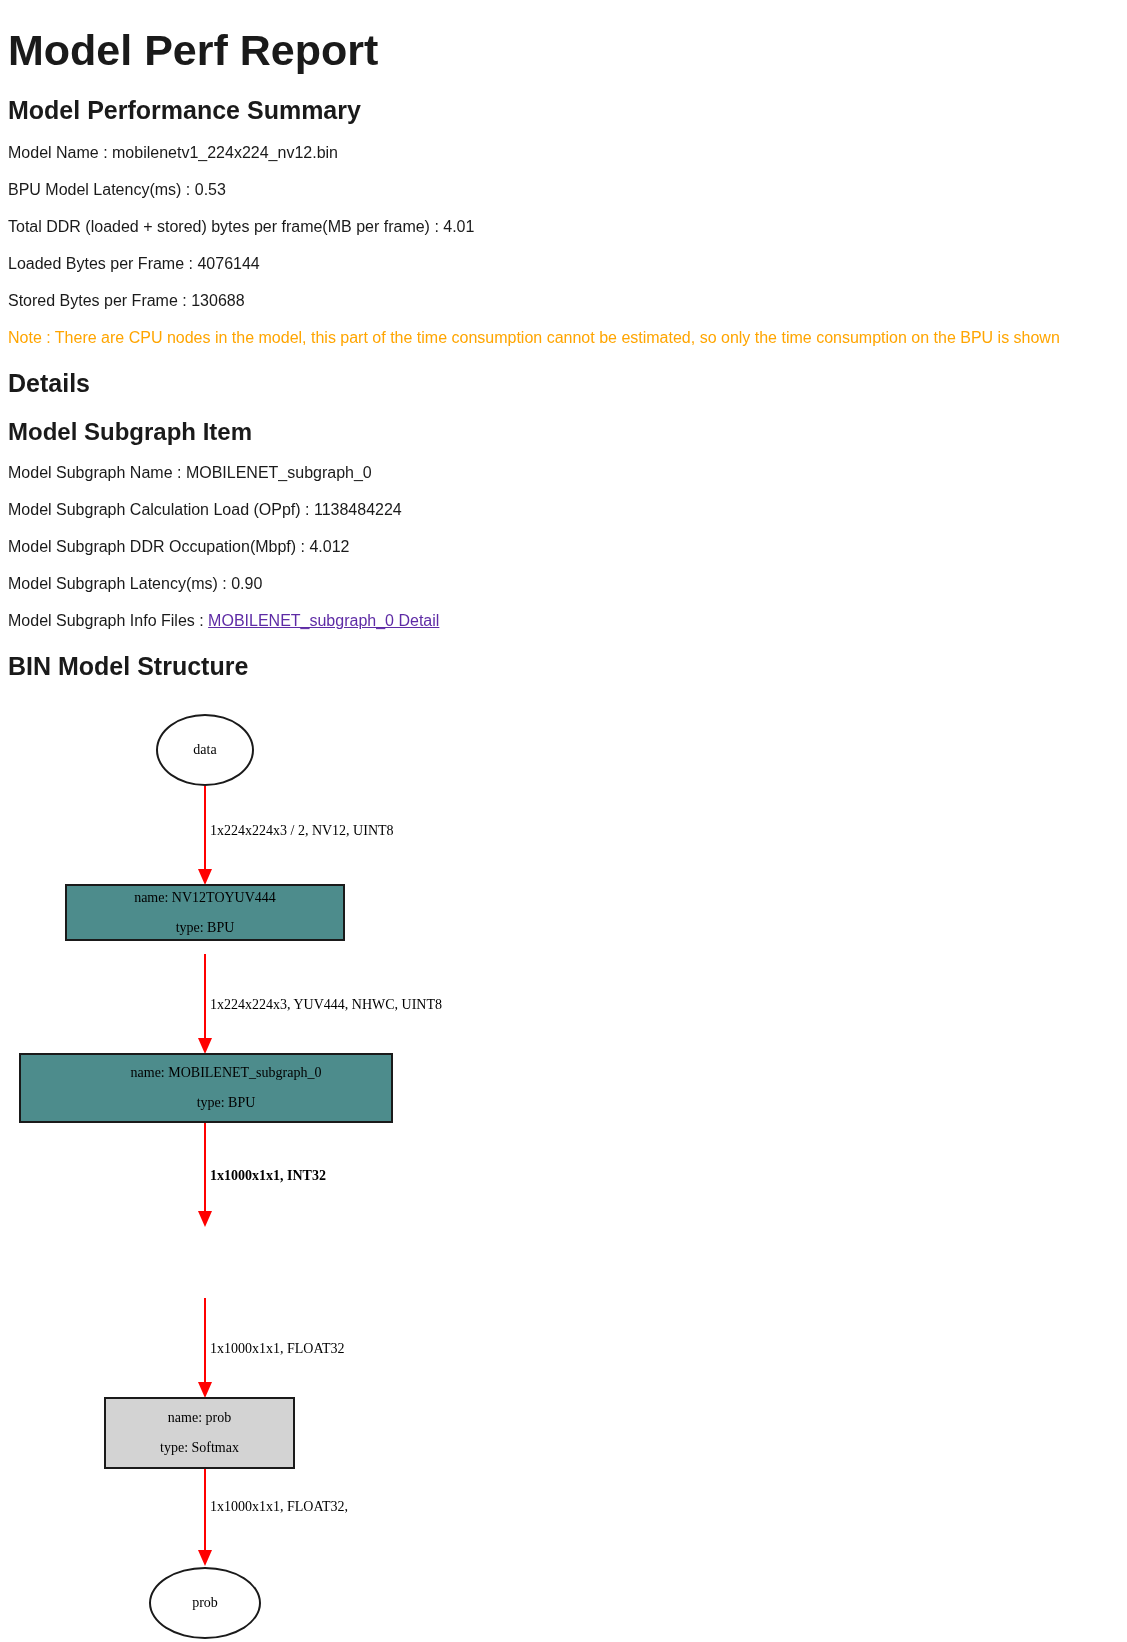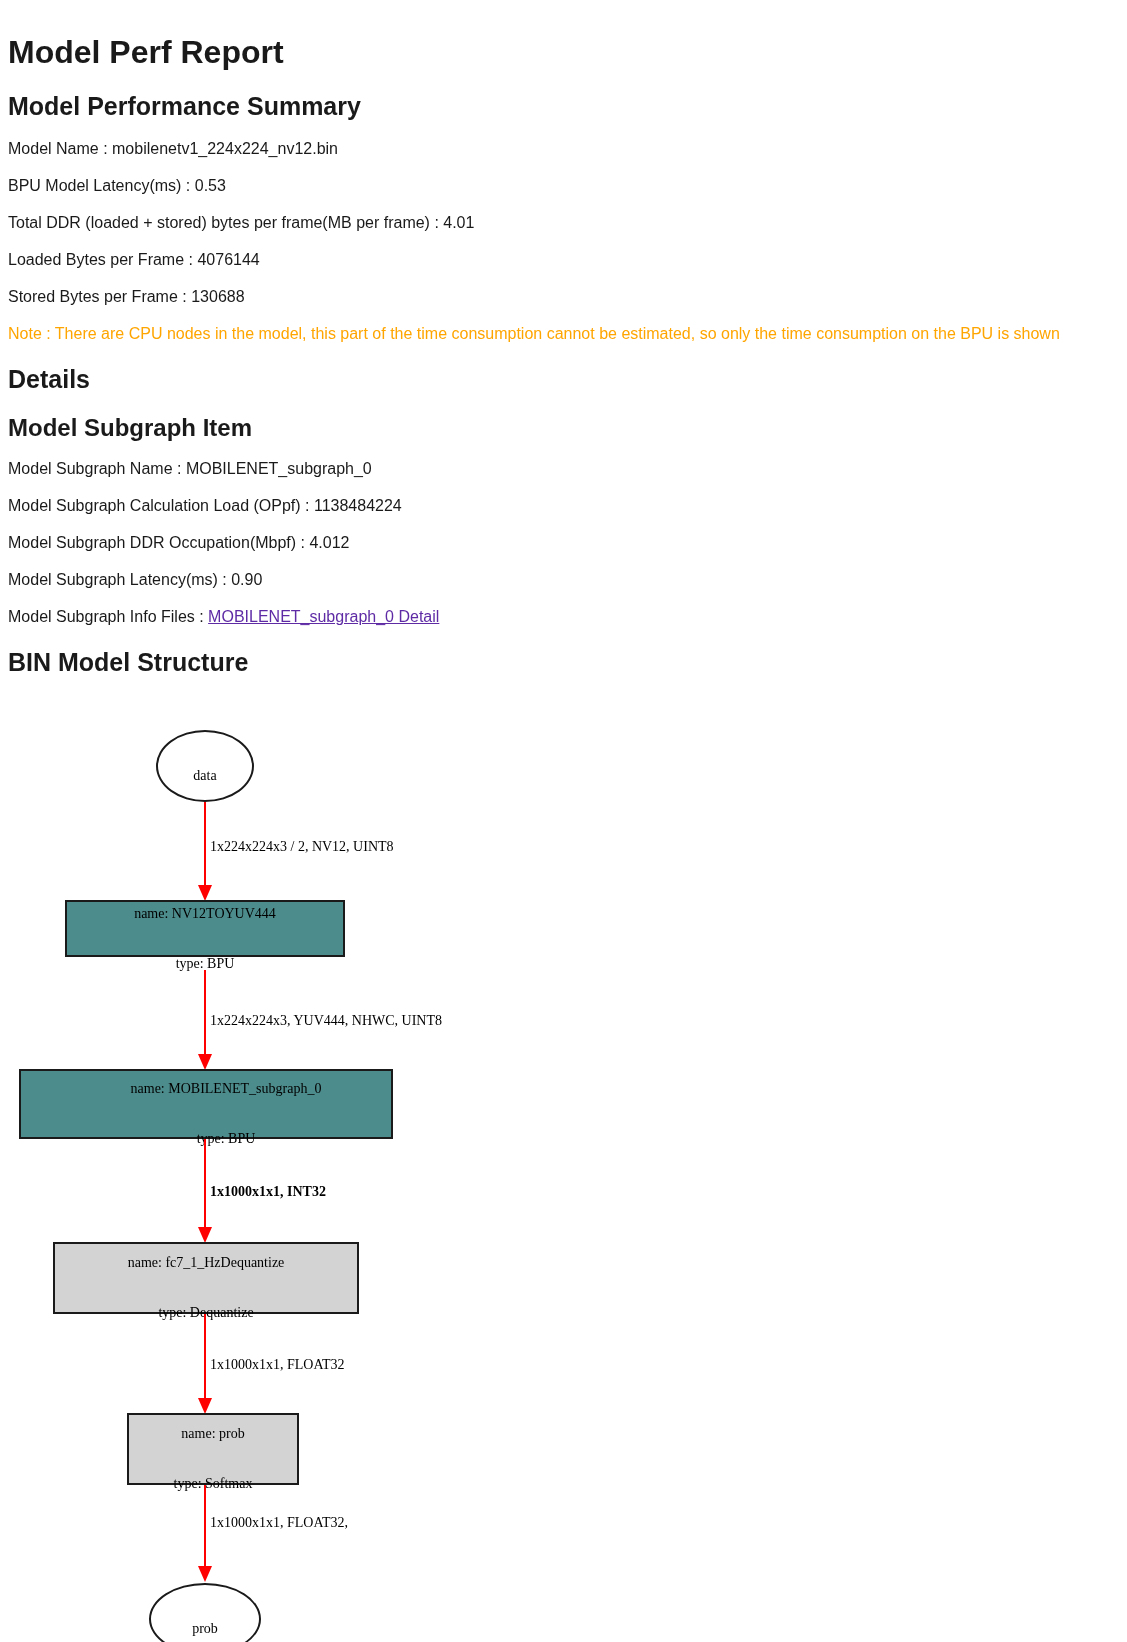--- a/index.html
+++ b/index.html
@@ -3,30 +3,30 @@
 <meta charset="utf-8">
 <style>
   :root{
     --bpu-fill:#4D8C8C;
     --cpu-fill:#D3D3D3;
     --edge-color:#FF0000;
     --node-border:#1A1A1A;
     --note-color:#FFA500;
     --link-color:#5E2BA5;
   }
-  *{box-sizing:border-box;margin-top:20px;}
+  *{box-sizing:border-box;}
   html,body{background:#ffffff;}
   body{
     margin:8px;
     width:1111px;
     color:#1a1a1a;
     font-family:"Liberation Sans","DejaVu Sans",sans-serif;
     font-size:16px;
   }
-  h1{font-size:32px;font-weight:bold;margin:6px 0 20px 0;}
+  h1{font-size:43px;font-weight:bold;margin:18px 0 20px 0;}
   h2{font-size:25px;font-weight:bold;margin:21px 0 18px 0;}
   h3{font-size:24px;font-weight:bold;margin:20px 0 16px 0;}
   p{margin:17px 0;line-height:1.25;}
   p.note{color:var(--note-color);white-space:nowrap;}
   a.detail-link{color:var(--link-color);text-decoration:underline;cursor:pointer;}
 
   
   .diagram{
     position:relative;
     width:720px;
@@ -110,30 +110,26 @@
 
   <div class="gnode gbox bpu" style="left:11px;top:354px;width:374px;height:70px;padding-left:40px;">
     <span>name: MOBILENET_subgraph_0</span>
     <span>type: BPU</span>
   </div>
 
   <div class="edge-line" style="left:196px;top:424px;height:89px;"></div>
   <div class="arrowhead" style="left:190px;top:512px;"></div>
   <div class="edge-label" style="left:202px;top:465px;font-weight:bold;">1x1000x1x1, INT32</div>
 
-  <div class="gnode gbox cpu" style="left:45px;top:527px;width:306px;height:72px;">
-    <span>name: fc7_1_HzDequantize</span>
-    <span>type: Dequantize</span>
-  </div>
 
   <div class="edge-line" style="left:196px;top:599px;height:85px;"></div>
   <div class="arrowhead" style="left:190px;top:683px;"></div>
   <div class="edge-label" style="left:202px;top:638px;">1x1000x1x1, FLOAT32</div>
 
-  <div class="gnode gbox cpu" style="left:119px;top:698px;width:172px;height:72px;">
+  <div class="gnode gbox cpu" style="left:96px;top:698px;width:191px;height:72px;">
     <span>name: prob</span>
     <span>type: Softmax</span>
   </div>
 
   <div class="edge-line" style="left:196px;top:770px;height:82px;"></div>
   <div class="arrowhead" style="left:190px;top:851px;"></div>
   <div class="edge-label" style="left:202px;top:796px;font-family:Liberation Serif, serif;">1x1000x1x1, FLOAT32,</div>
 
   <div class="gnode ellipse" style="left:141px;top:868px;width:112px;height:72px;">
     <span>prob</span>

